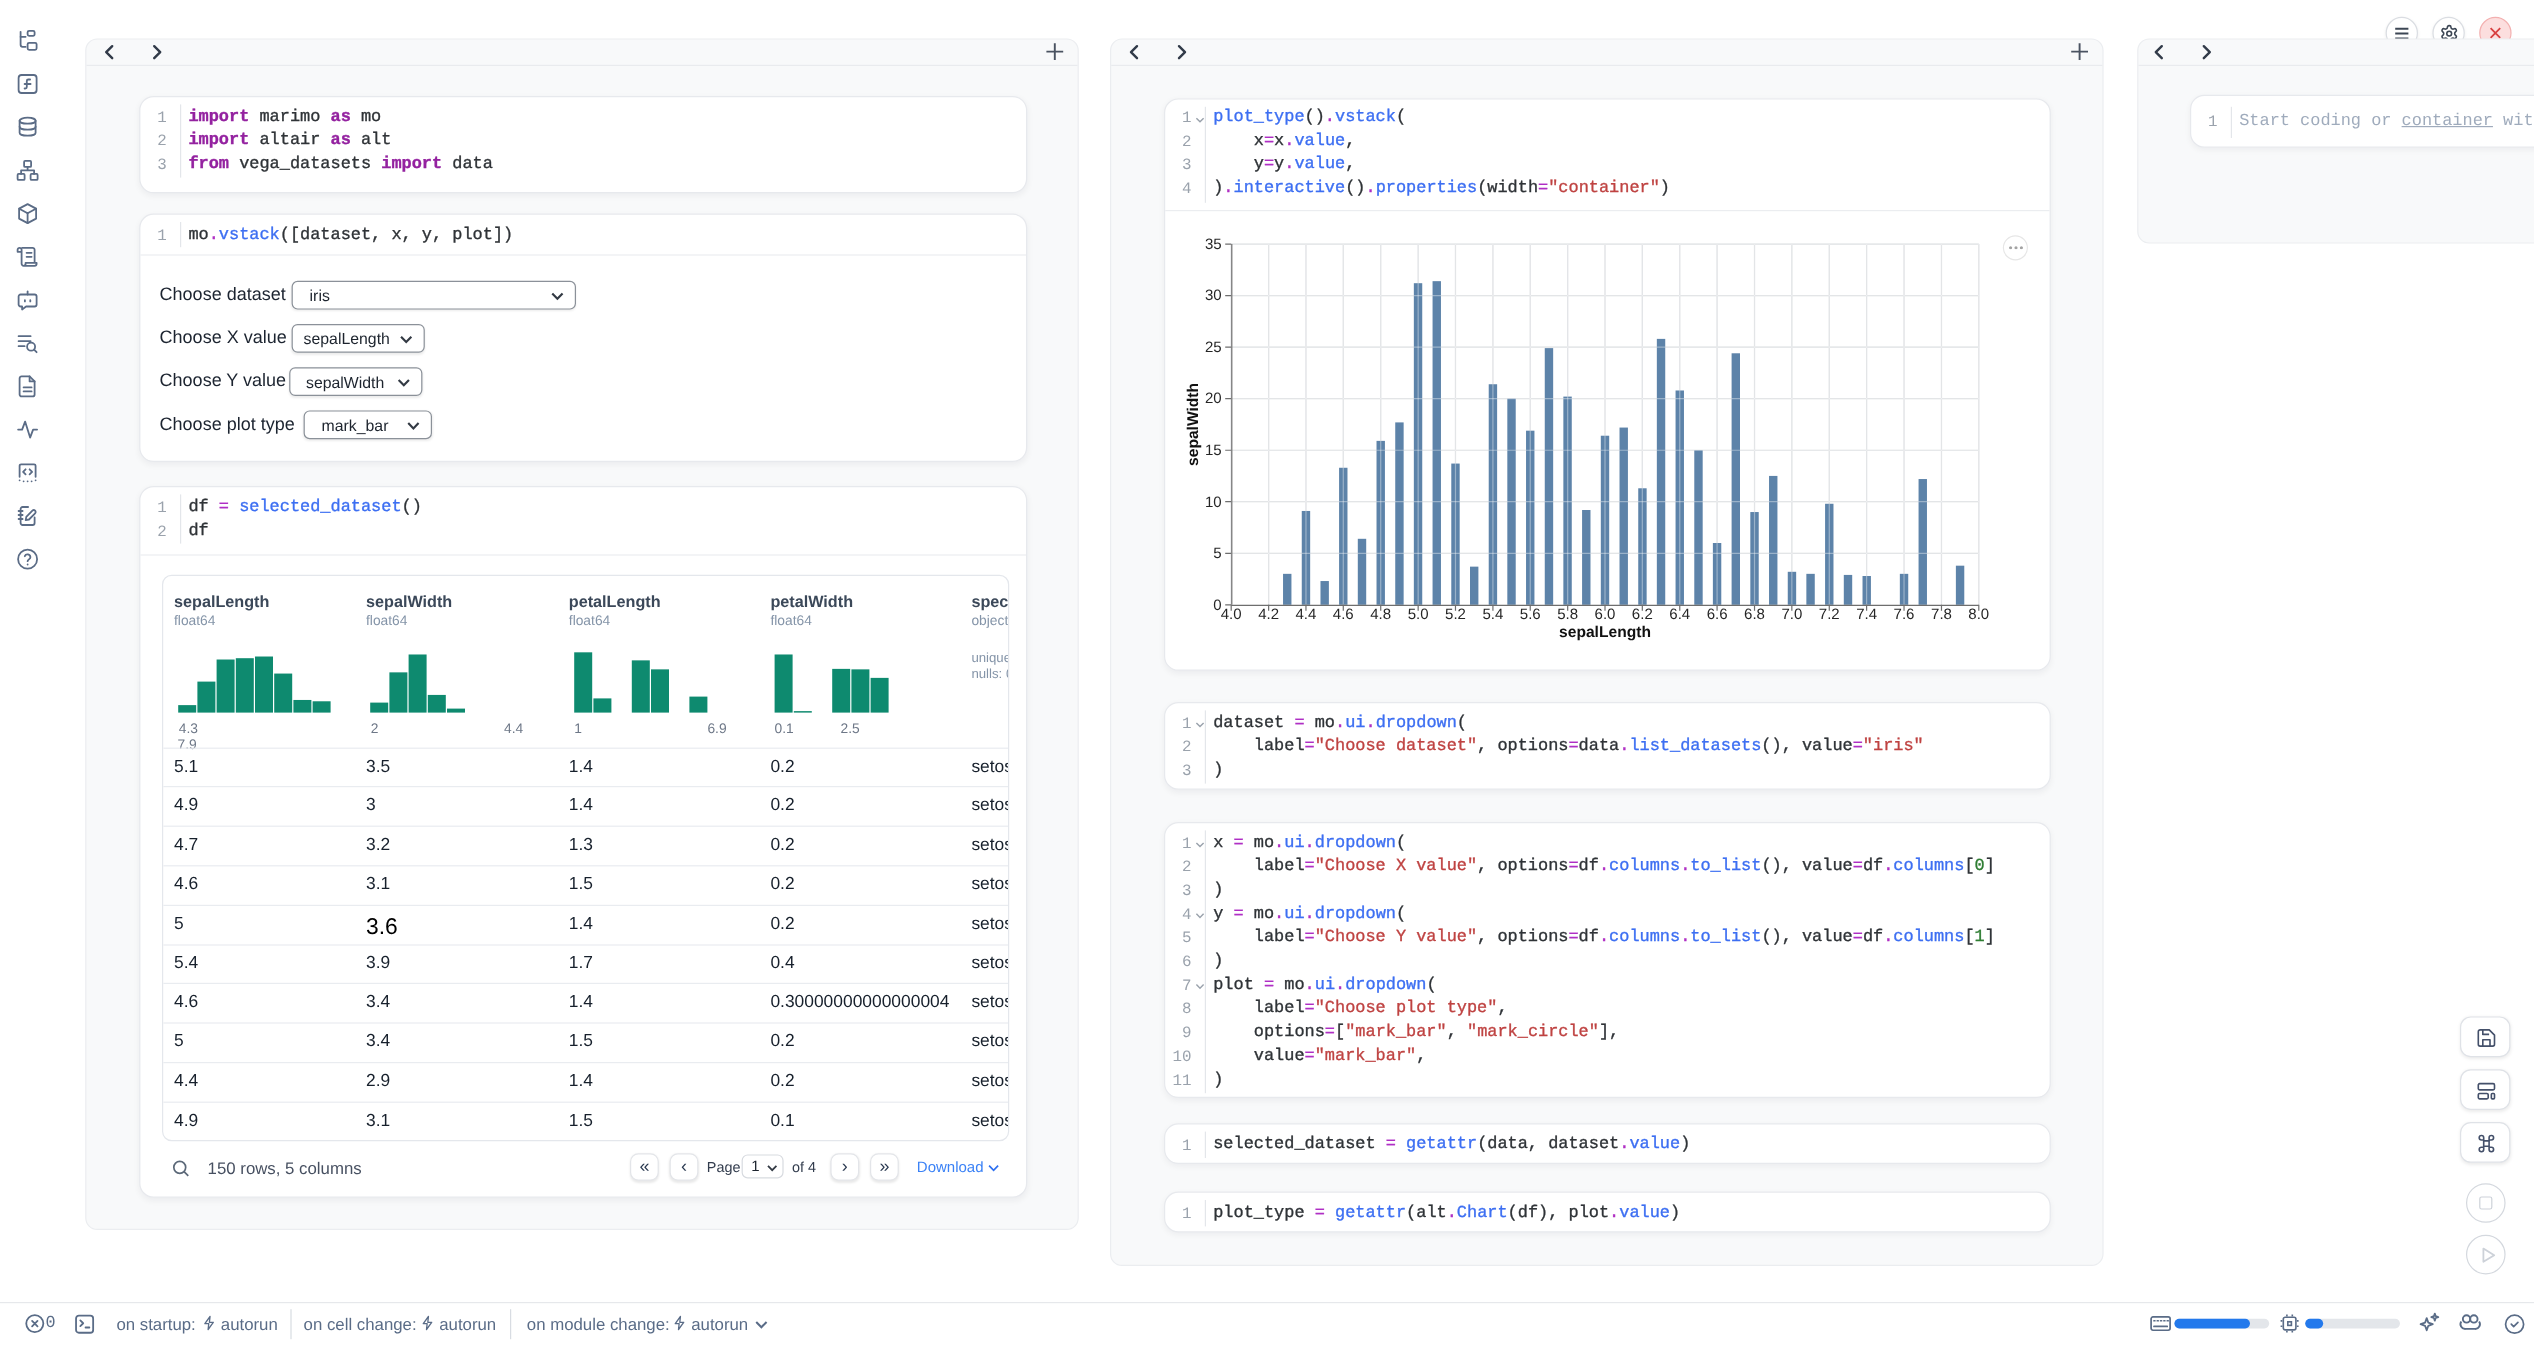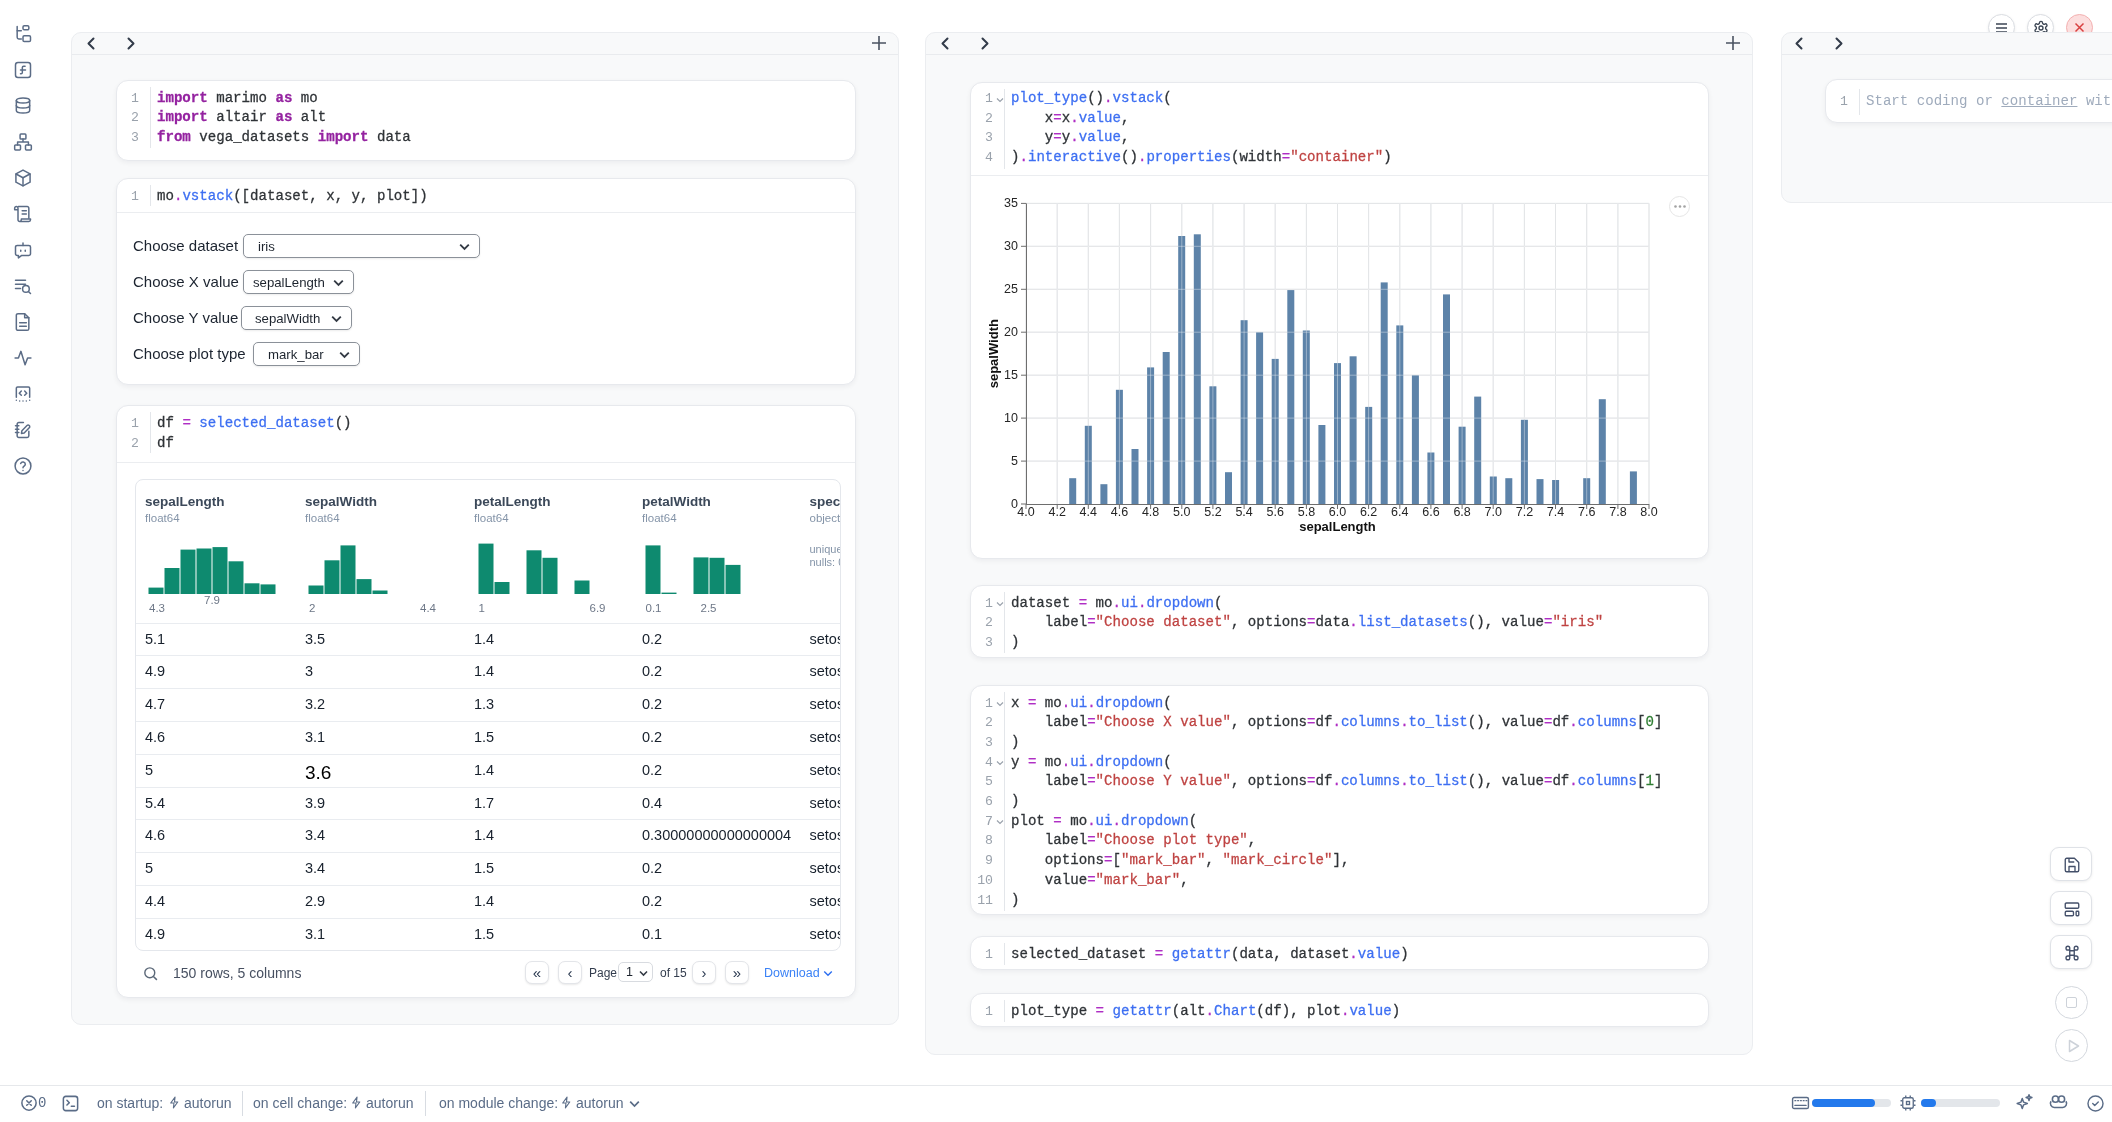--- a/index.html
+++ b/index.html
@@ -220,21 +220,21 @@
         <rect x="96.5" y="38.5" width="15" height="13.5" fill="#0e8a6f"></rect>
       </svg>
       <svg class="abs" style="left:509.0px;top:62px" width="128" height="52">
         <rect x="0.5" y="3.4" width="15" height="48.6" fill="#0e8a6f"></rect>
         <rect x="16.5" y="50.6" width="15" height="1.4" fill="#0e8a6f"></rect>
         <rect x="48.5" y="15.4" width="15" height="36.6" fill="#0e8a6f"></rect>
         <rect x="64.5" y="15.8" width="15" height="36.2" fill="#0e8a6f"></rect>
         <rect x="80.5" y="22.9" width="15" height="29.1" fill="#0e8a6f"></rect>
       </svg>
       <div class="abs" style="left:13.5px;top:122px;font-size:11.5px;color:#6d7787">4.3</div>
-      <div class="abs" style="left:12.5px;top:114px;width:128px;text-align:center;font-size:11.5px;color:#6d7787">7.9</div>
+      <div class="abs" style="left:12.5px;top:135px;width:128px;text-align:left;font-size:11.5px;color:#6d7787">7.9</div>
       <div class="abs" style="left:173.5px;top:122px;font-size:11.5px;color:#6d7787">2</div>
       <div class="abs" style="left:172.5px;top:122px;width:128px;text-align:right;font-size:11.5px;color:#6d7787">4.4</div>
       <div class="abs" style="left:343.0px;top:122px;font-size:11.5px;color:#6d7787">1</div>
       <div class="abs" style="left:342.0px;top:122px;width:128px;text-align:right;font-size:11.5px;color:#6d7787">6.9</div>
       <div class="abs" style="left:510.0px;top:122px;font-size:11.5px;color:#6d7787">0.1</div>
       <div class="abs" style="left:509.0px;top:122px;width:128px;text-align:center;font-size:11.5px;color:#6d7787">2.5</div>
       <div class="abs" style="left:0;top:142.5px;width:100%;height:1px;background:#e9ecf0"></div>
       <div class="abs" style="left:9.5px;top:150.5px;font-size:14.5px;color:#17202c">5.1</div>
       <div class="abs" style="left:169.5px;top:150.5px;font-size:14.5px;color:#17202c">3.5</div>
       <div class="abs" style="left:338.5px;top:150.5px;font-size:14.5px;color:#17202c">1.4</div>
@@ -302,21 +302,21 @@
     <div class="abs" style="left:56px;top:559px;font-size:14px;color:#475061">150 rows, 5 columns</div>
     <div class="abs" style="left:408px;top:555px;width:24px;height:23px;background:#fff;border:1px solid #e3e5e9;border-radius:7px;box-shadow:0 1px 2px rgba(0,0,0,.09);text-align:center;font-size:15px;color:#2a3950;line-height:21px">«</div>
     <div class="abs" style="left:441px;top:555px;width:24px;height:23px;background:#fff;border:1px solid #e3e5e9;border-radius:7px;box-shadow:0 1px 2px rgba(0,0,0,.09);text-align:center;font-size:15px;color:#2a3950;line-height:21px">‹</div>
     <div class="abs" style="left:472px;top:560px;font-size:12px;color:#333d4e">Page</div>
     <div class="abs" style="left:501px;top:556px;width:35px;height:20px;border:1px solid #d8dbe0;border-radius:5px;background:#fff">
       <div class="abs" style="left:7px;top:2px;font-size:12.5px;color:#1d242e">1</div>
       <svg class="abs" style="right:4px;top:7px" width="9" height="7" viewBox="0 0 11 8">
         <path d="M1.2 1.6 L5.5 6 L9.8 1.6" stroke="#333a44" stroke-width="1.8" fill="none"></path>
       </svg>
     </div>
-    <div class="abs" style="left:543px;top:560px;font-size:12px;color:#333d4e">of 15</div>
+    <div class="abs" style="left:543px;top:560px;font-size:12px;color:#333d4e">of 4</div>
     <div class="abs" style="left:575px;top:555px;width:24px;height:23px;background:#fff;border:1px solid #e3e5e9;border-radius:7px;box-shadow:0 1px 2px rgba(0,0,0,.09);text-align:center;font-size:15px;color:#2a3950;line-height:21px">›</div>
     <div class="abs" style="left:608px;top:555px;width:24px;height:23px;background:#fff;border:1px solid #e3e5e9;border-radius:7px;box-shadow:0 1px 2px rgba(0,0,0,.09);text-align:center;font-size:15px;color:#2a3950;line-height:21px">»</div>
     <div class="abs" style="left:647px;top:560px;font-size:12.5px;color:#3b82f6">Download</div>
     <svg class="abs" style="left:706px;top:564px" width="10" height="7" viewBox="0 0 11 8">
       <path d="M1.2 1.6 L5.5 6 L9.8 1.6" stroke="#2d6ff0" stroke-width="1.6" fill="none"></path>
     </svg>
   </div>
 <div class="cell" style="left:970px;top:82px;width:739px;height:477px">
     <div class="gut" style="left:0;top:6px;width:22px">1
 2

